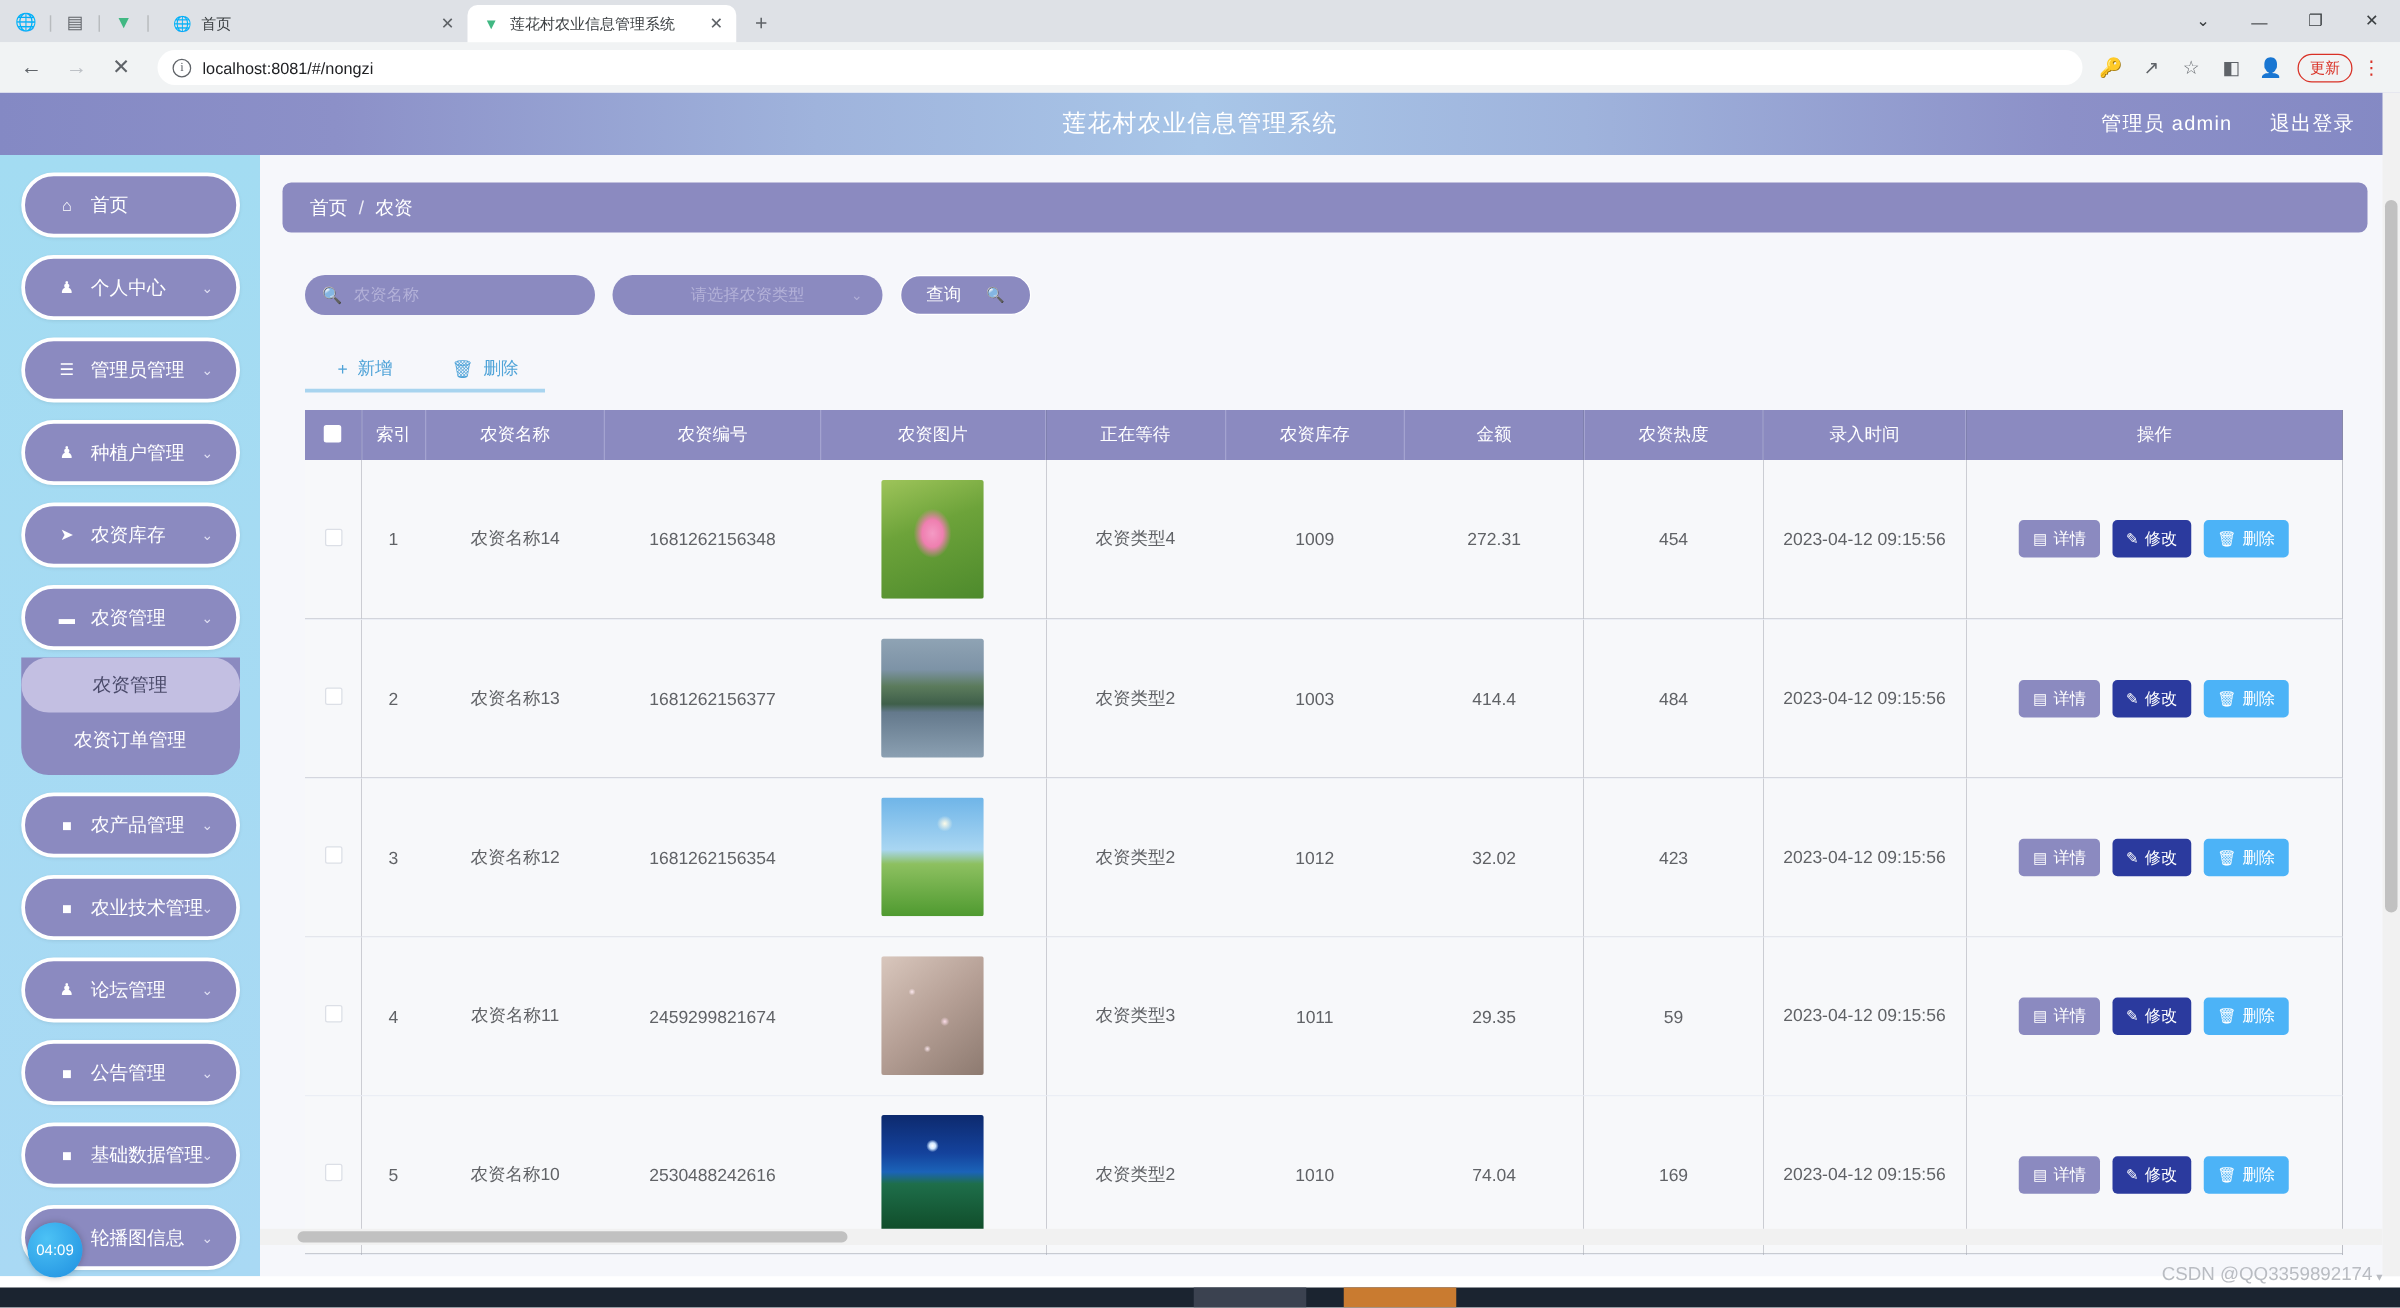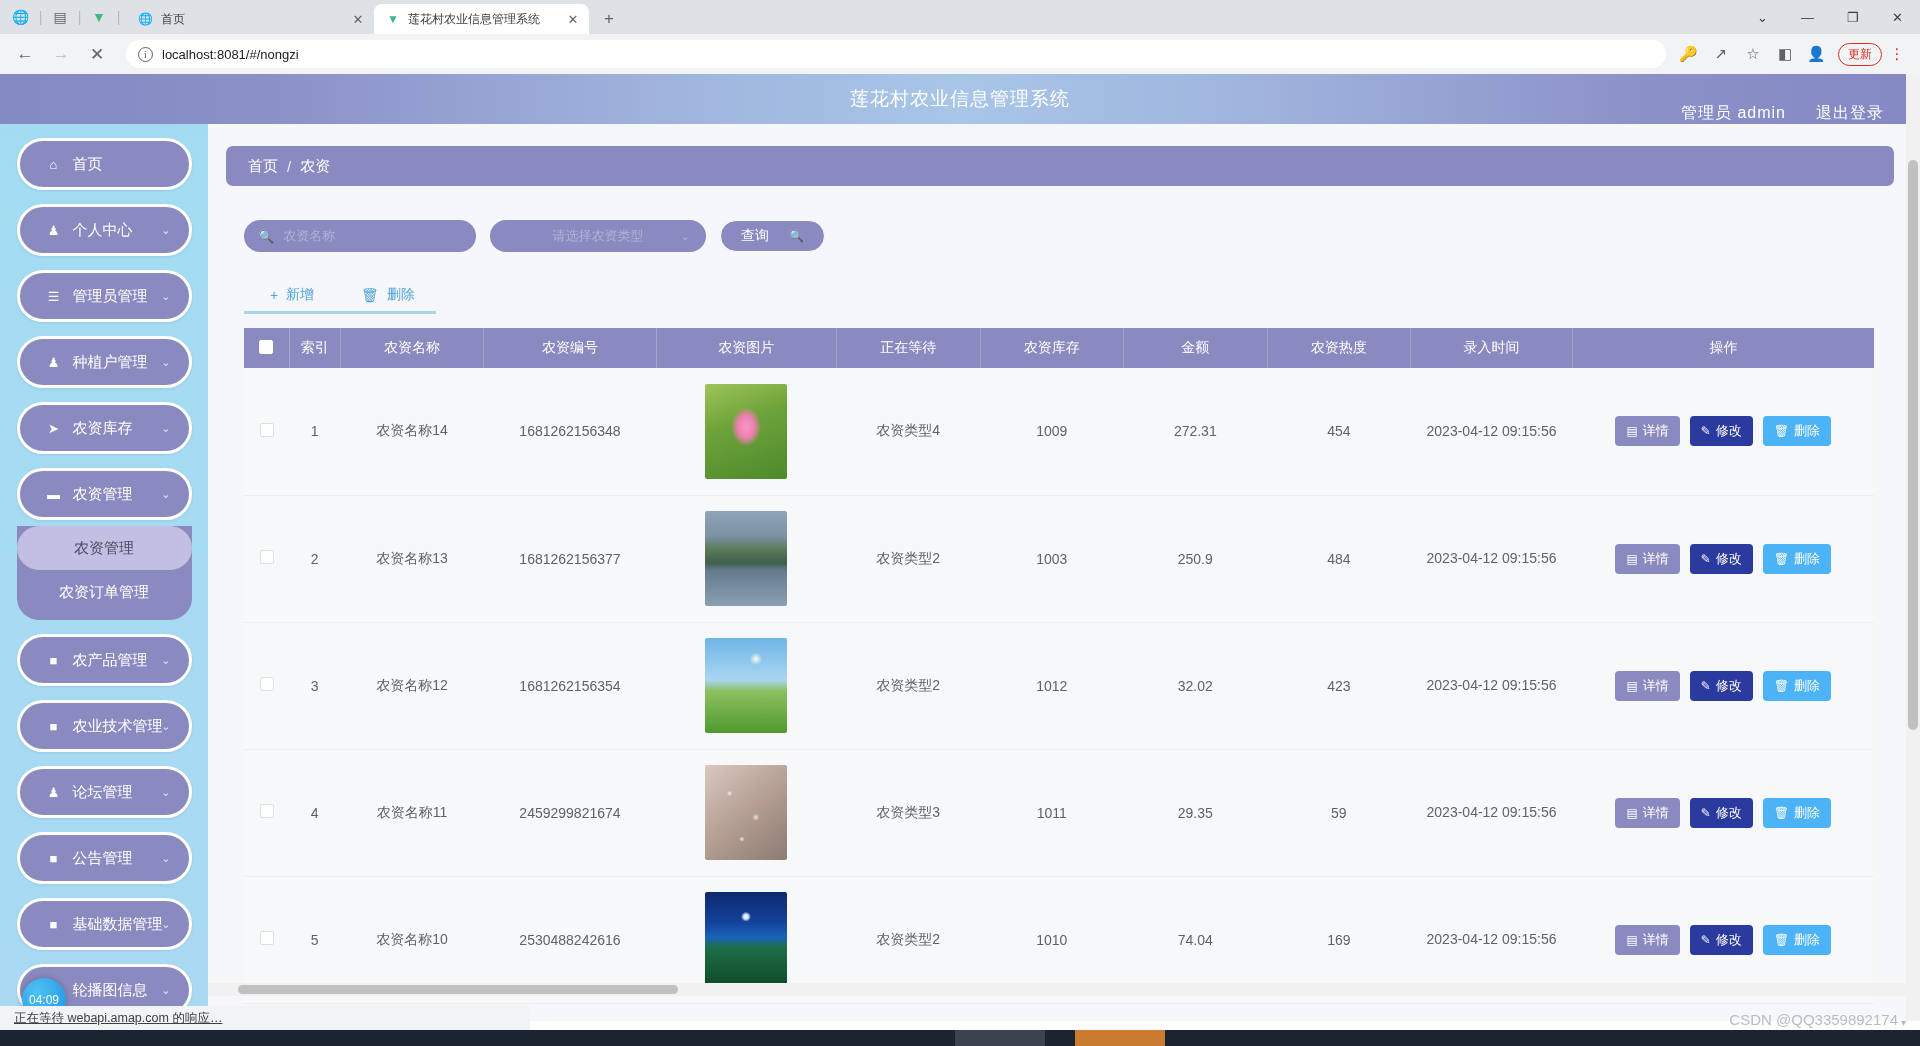--- a/index.html
+++ b/index.html
@@ -65,21 +65,21 @@
 
   
   .page { position:absolute; top:74px; left:0; width:1920px; height:947px; background:#f6f7fb; overflow:hidden;}
   .apphead {
     position: absolute; top: 0; left: 0; width: 1920px; height: 50px;
     background: linear-gradient(90deg,#8489c4 0%, #8c90c8 14%, #9fb3dc 34%, #a8c6e8 50%, #9fb3dc 66%, #8c90c8 86%, #8489c4 100%);
     display: flex; align-items: center; justify-content: center;
     color: #fff; font-size: 19px; letter-spacing: 1px;
   }
   .apphead .right {
-    position: absolute; right: 36px; top: 0; height: 50px; display:flex; align-items:flex-end; gap: 30px;
+    position: absolute; right: 36px; top: 0; height: 50px; display:flex; align-items:center; gap: 30px;
     font-size: 16px; color:#fff;
   }
 
   
   .sidebar {
     position: absolute; top: 50px; left: 0; width: 208px; height: 897px;
     background: #9fdcf0;
     background: linear-gradient(180deg,#a3dcf2 0%, #a9d9f4 100%);
     padding-top: 14px; overflow: hidden;
   }
@@ -413,21 +413,21 @@
               <tr>
                 <td><span class="cbox"></span></td>
                 <td>2</td>
                 <td>农资名称13</td>
                 <td>1681262156377</td>
                 <td>
                   <span class="thumb" style="background-image:linear-gradient(180deg,#8fa3b4 0%,#7d93a6 26%,#5b7b5c 40%,#3f5f4a 55%,#64798c 62%,#8ba0b2 100%)"></span>
                 </td>
                 <td>农资类型2</td>
                 <td>1003</td>
-                <td>250.9</td>
+                <td>414.4</td>
                 <td>484</td>
                 <td style="line-height:1.5">2023-04-12 09:15:56</td>
                 <td>
                   <div class="act">
                     <span class="b detail">
                       <span class="ic">▤</span>
                       <span>详情</span>
                     </span>
                     <span class="b edit">
                       <span class="ic">✎</span>
@@ -538,23 +538,20 @@
     <div class="hscroll">
       <div class="thumbbar"></div>
     </div>
   </div>
 
   <div class="vscroll">
     <div class="thumbbar"></div>
   </div>
 
   <div class="timebubble">04:09</div>
-  <div class="statusbar">
-    <span class="u">正在等待 webapi.amap.com 的响应…</span>
-  </div>
   <div class="watermark">
     <span>CSDN @QQ3359892174</span>
     <span style="font-size:10px;">▾</span>
   </div>
   <div class="taskbar">
     <div class="t1"></div>
     <div class="t2"></div>
   </div>
 
   <svg class="cursor" width="18" height="24" viewBox="0 0 18 24" style="overflow:visible">

